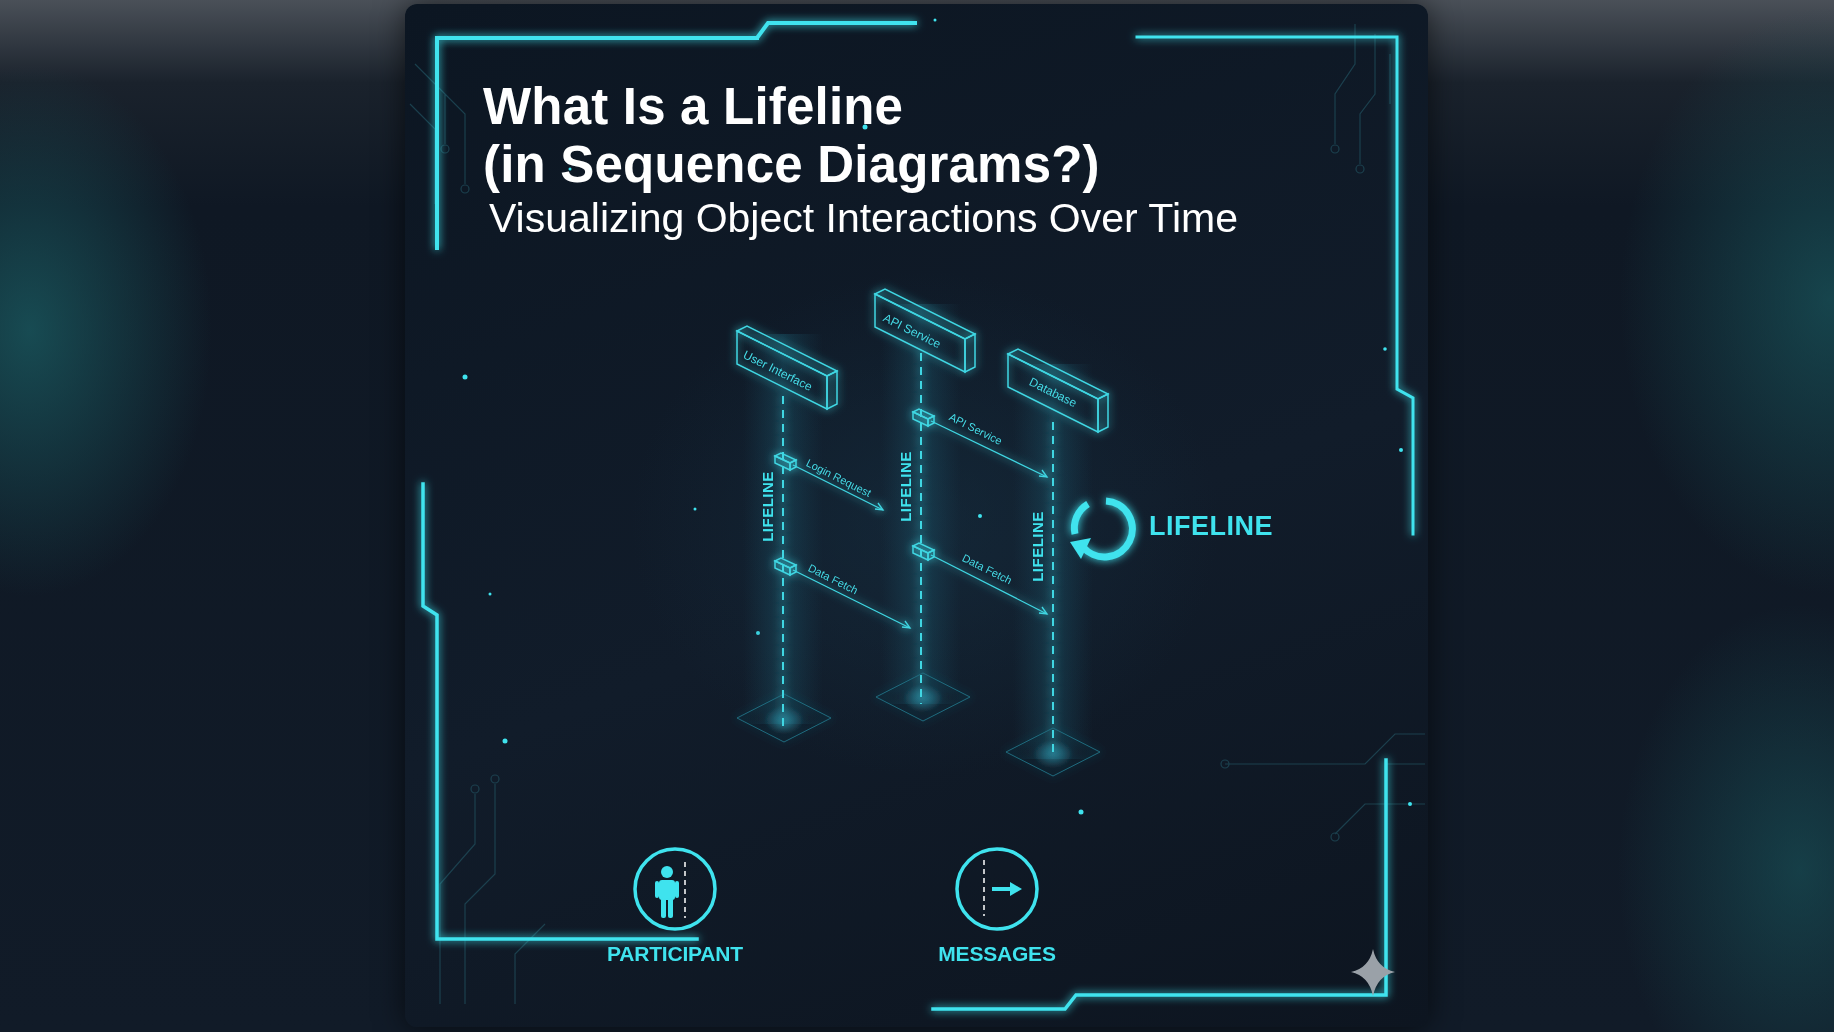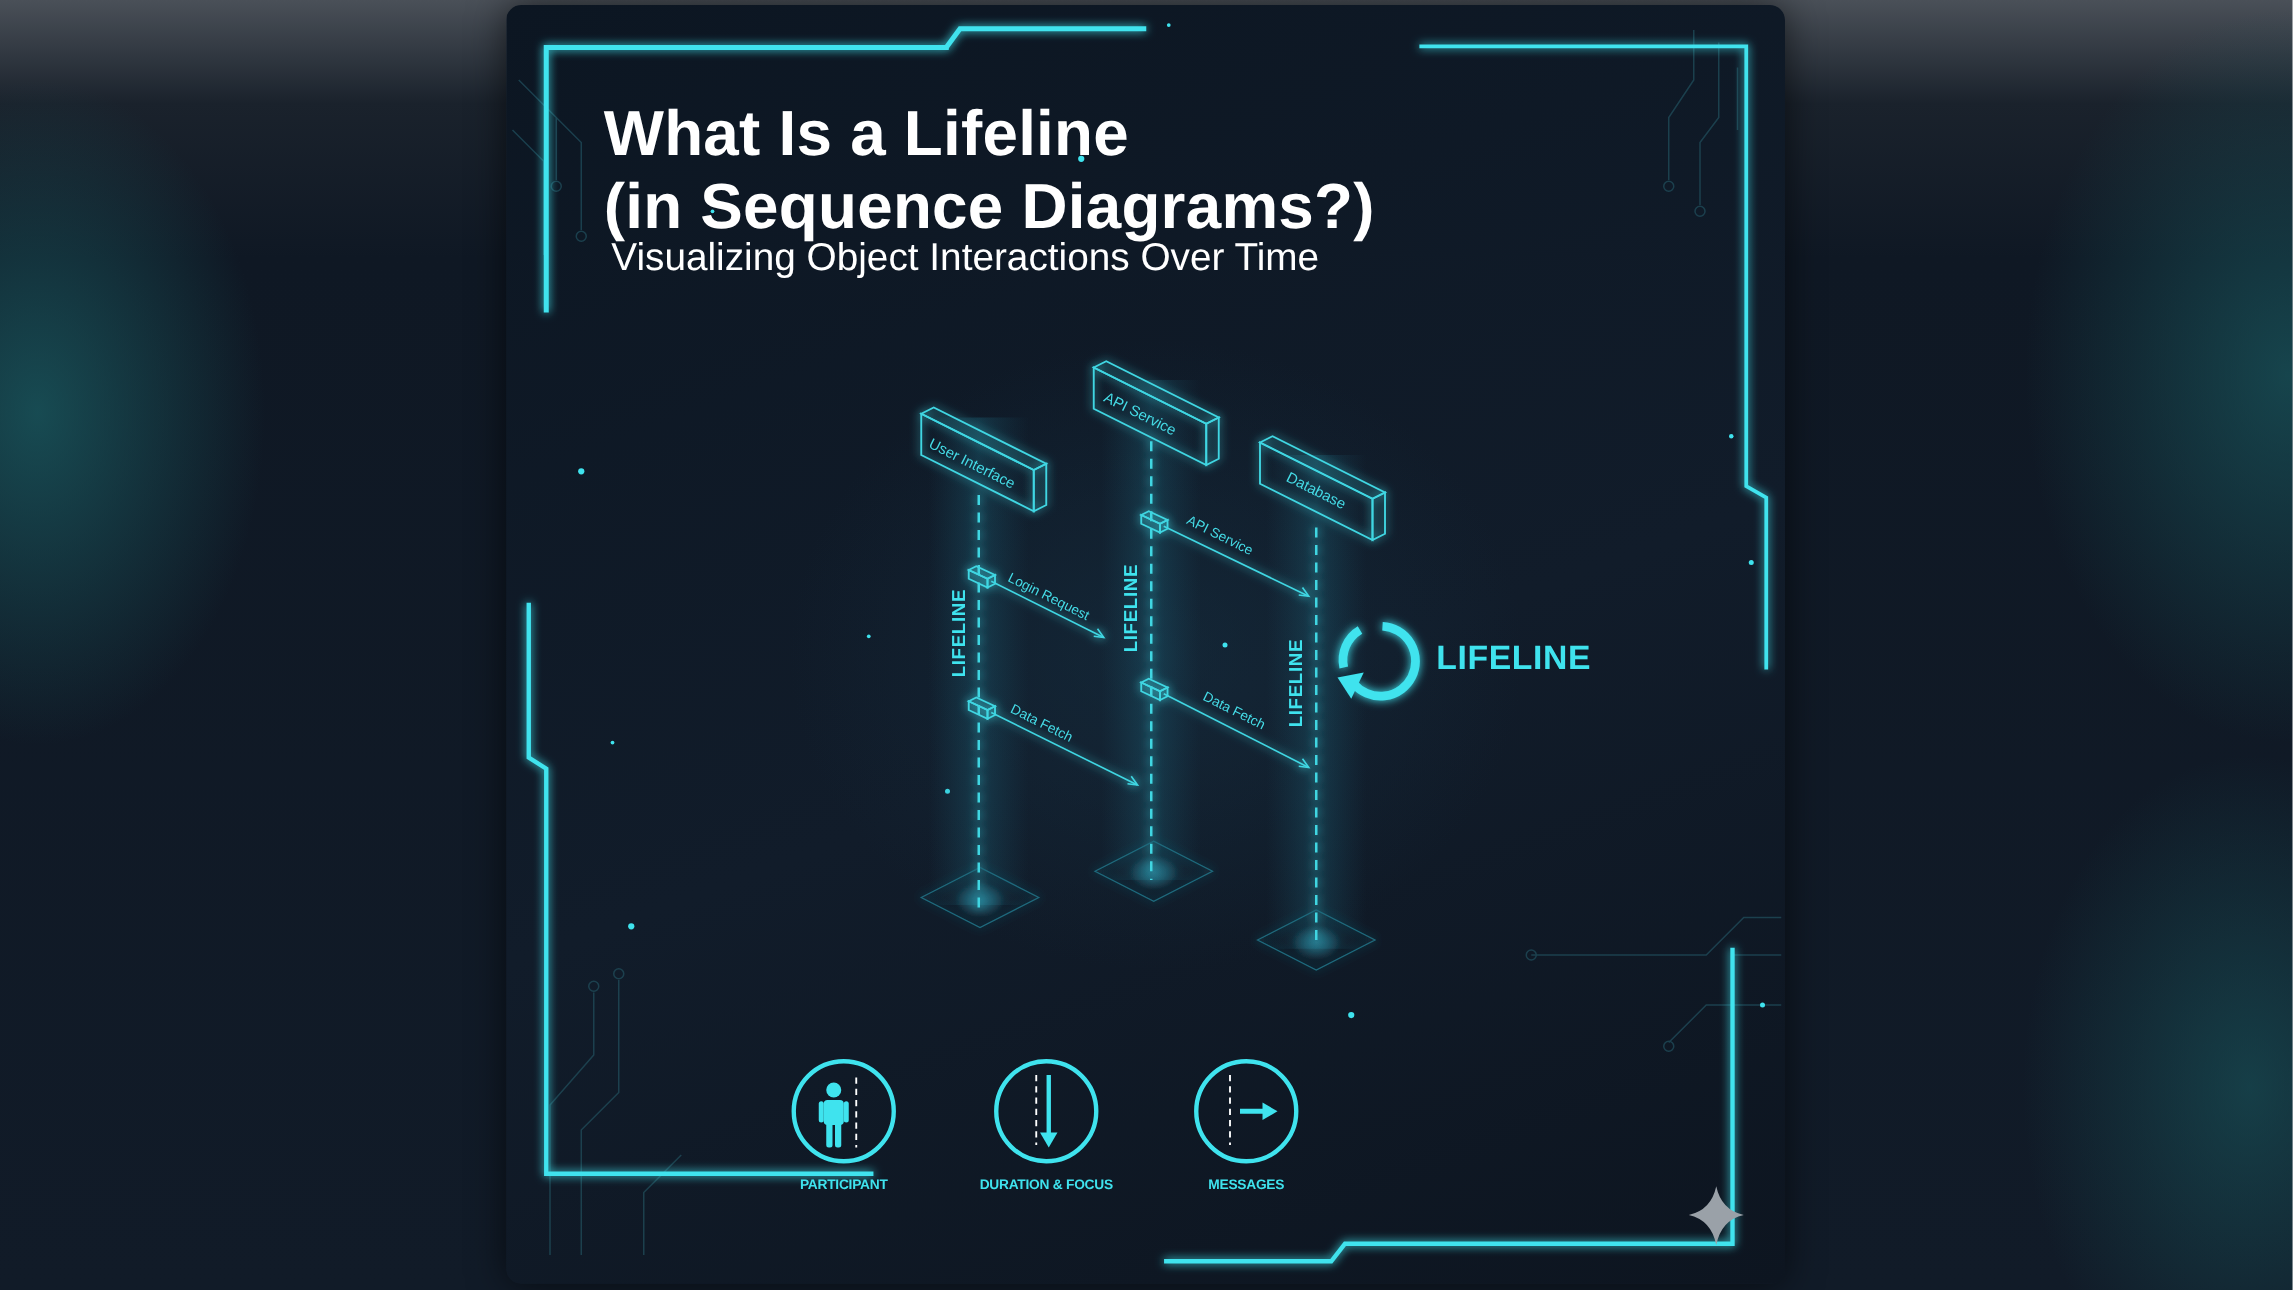--- a/index.html
+++ b/index.html
@@ -21,38 +21,38 @@
     box-shadow: 0 0 30px rgba(0,0,0,0.6);
     overflow:hidden;
   }
   svg.layer { position:absolute; left:0; top:0; }
   .title {
     position:absolute; left:78px; top:74px; margin:0;
     color:#ffffff; font-weight:bold; font-size:51px; line-height:58px;
     letter-spacing:0.2px;
   }
   .subtitle {
-    position:absolute; left:84px; top:184px; margin:0;
-    color:#ffffff; font-size:31px; line-height:36px;
+    position:absolute; left:84px; top:196px; margin:0;
+    color:#ffffff; font-size:41px; line-height:36px;
   }
   .side-heading {
     position:absolute; left:744px; top:507px; margin:0;
     color:#3fe3ee; font-weight:bold; font-size:27px; letter-spacing:0.5px;
   }
   .side-body {
     position:absolute; left:745px; top:548px; width:220px; margin:0;
     color:#f2f5f7; font-size:16.5px; line-height:20.5px;
   }
   .feature {
     position:absolute; top:840px; width:190px; text-align:center;
   }
   .feature .circle { display:block; margin:0 auto; }
   .feature .label {
     display:block; margin-top:8px; color:#3fe3ee; font-weight:bold;
-    font-size:11px; letter-spacing:-0.2px;
+    font-size:21px; letter-spacing:-0.2px;
   }
   .vlabel {
     position:absolute; color:#3fe3ee; font-weight:bold; font-size:15px;
     transform:rotate(-90deg); transform-origin:center; white-space:nowrap;
     letter-spacing:0.5px;
   }
   .box-label {
     position:absolute; color:#45dbe6; font-size:12px; white-space:nowrap;
     transform-origin:left center;
   }
@@ -224,29 +224,20 @@
       <rect x="29" y="36" width="16" height="20" rx="3" fill="#3fe3ee"></rect>
       <rect x="25" y="37" width="4" height="17" rx="2" fill="#3fe3ee"></rect>
       <rect x="45" y="37" width="4" height="17" rx="2" fill="#3fe3ee"></rect>
       <rect x="31" y="54" width="5" height="20" rx="2" fill="#3fe3ee"></rect>
       <rect x="38" y="54" width="5" height="20" rx="2" fill="#3fe3ee"></rect>
       <line x1="55" y1="18" x2="55" y2="74" stroke="#ffffff" stroke-width="1.5" stroke-dasharray="5,4"></line>
     </svg>
     <span class="label">PARTICIPANT</span>
   </div>
 
-  <div class="feature" style="left:337px;">
-    <svg class="circle" width="90" height="90">
-      <circle cx="45" cy="45" r="40" stroke="#3fe3ee" stroke-width="3.5" fill="none"></circle>
-      <line x1="37" y1="16" x2="37" y2="72" stroke="#ffffff" stroke-width="1.5" stroke-dasharray="5,4"></line>
-      <line x1="47" y1="16" x2="47" y2="64" stroke="#3fe3ee" stroke-width="3.5"></line>
-      <polygon points="40,62 54,62 47,74" fill="#3fe3ee"></polygon>
-    </svg>
-    <span class="label">DURATION &amp; FOCUS</span>
-  </div>
 
   <div class="feature" style="left:497px;">
     <svg class="circle" width="90" height="90">
       <circle cx="45" cy="45" r="40" stroke="#3fe3ee" stroke-width="3.5" fill="none"></circle>
       <line x1="32" y1="16" x2="32" y2="72" stroke="#ffffff" stroke-width="1.5" stroke-dasharray="5,4"></line>
       <line x1="40" y1="45" x2="60" y2="45" stroke="#3fe3ee" stroke-width="4"></line>
       <polygon points="58,38 70,45 58,52" fill="#3fe3ee"></polygon>
     </svg>
     <span class="label">MESSAGES</span>
   </div>

